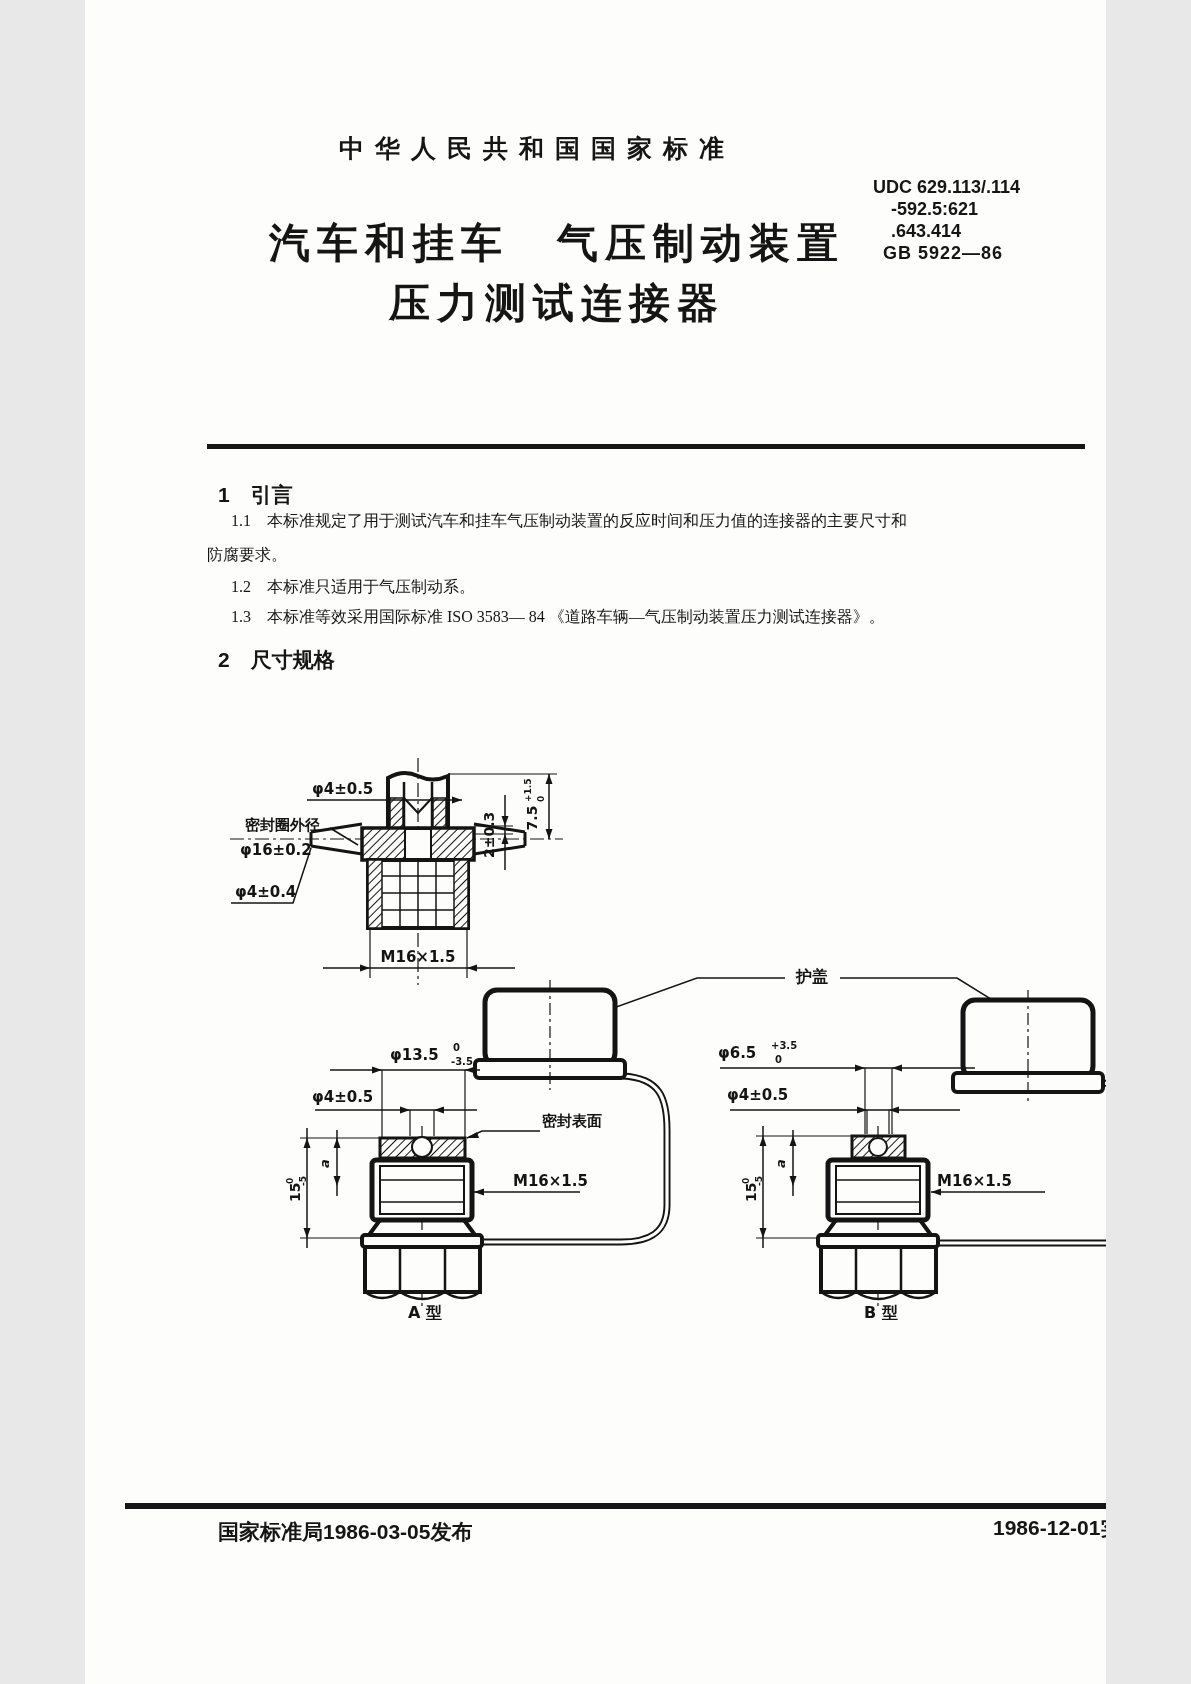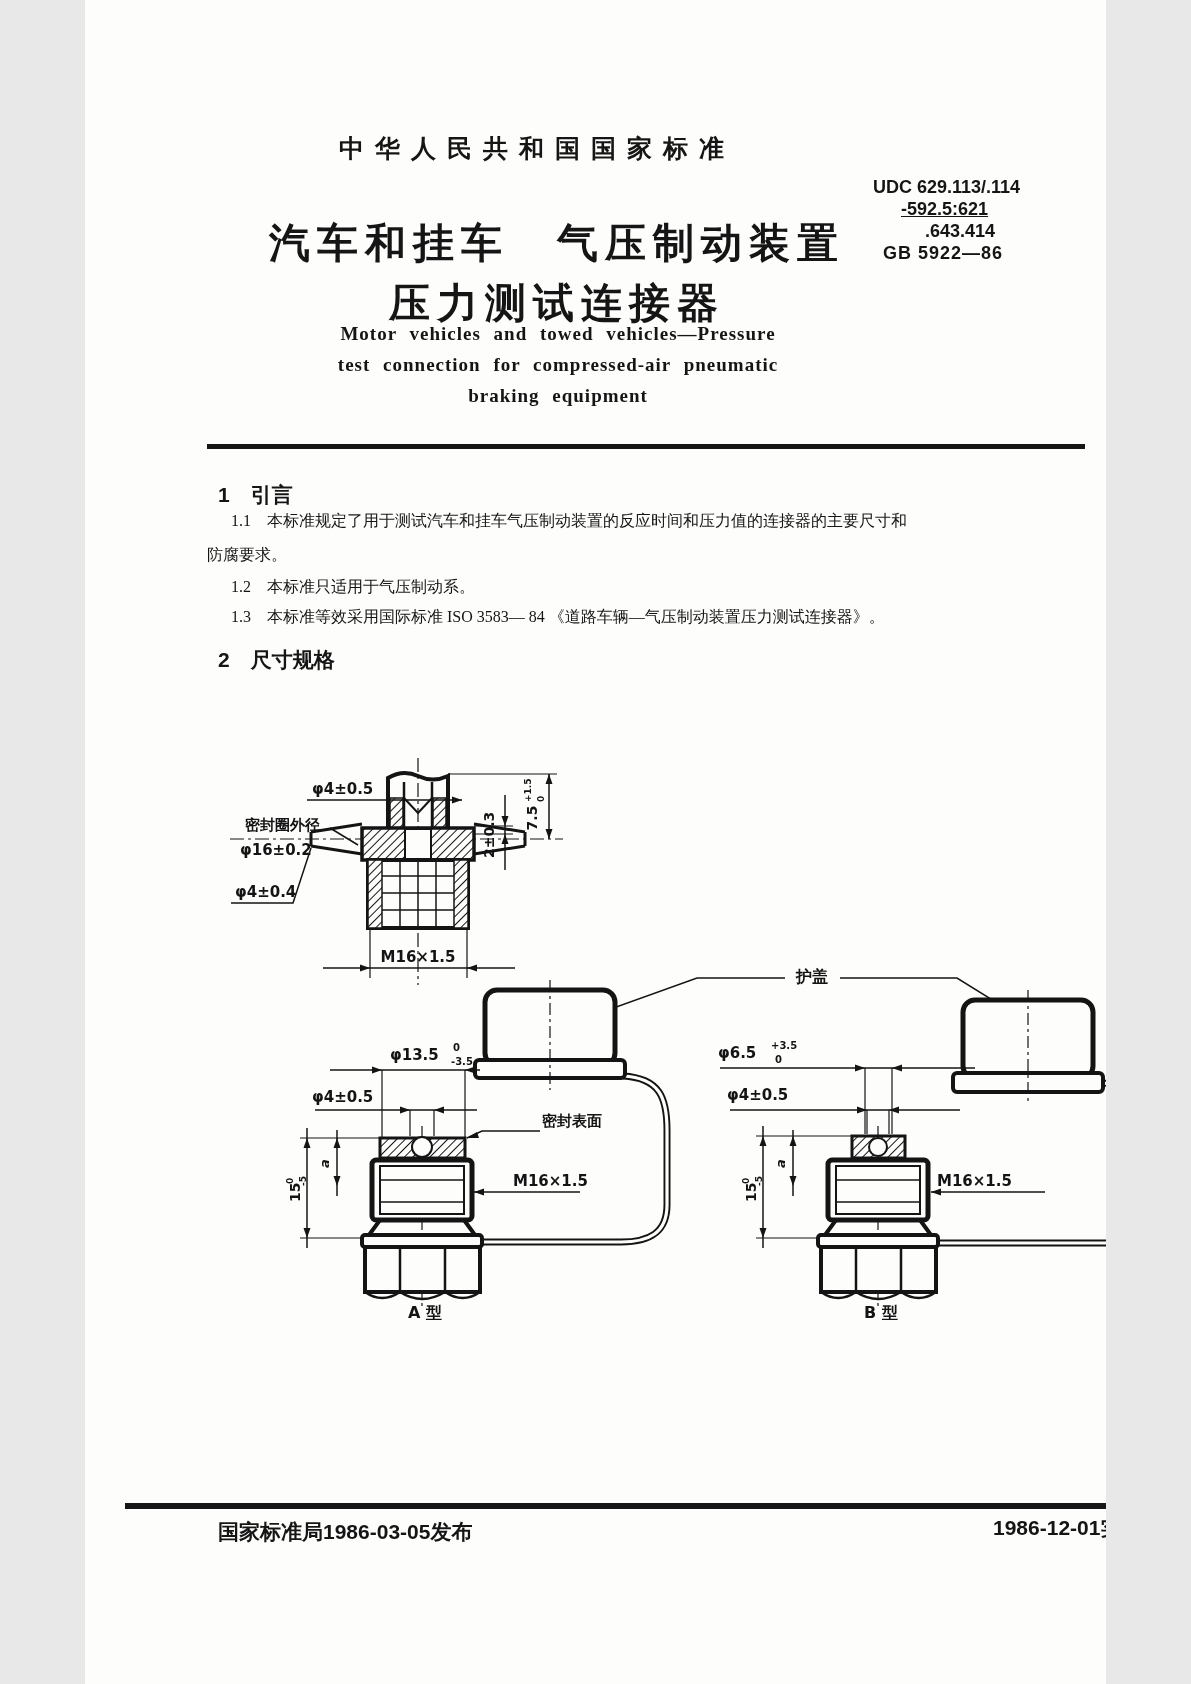--- a/index.html
+++ b/index.html
@@ -6,22 +6,22 @@
   .page{
     position:relative;width:1021px;height:1684px;background:#fdfdfc;
     margin:0 auto;font-family:"Liberation Serif",serif;color:#151515;overflow:hidden;
   }
   .abs{position:absolute;}
   .center{text-align:center;}
   .org-line{left:122px;top:132px;width:660px;font-size:25px;font-weight:bold;
     letter-spacing:11px;font-family:"Liberation Sans",sans-serif;}
   .udc{left:788px;top:176px;width:200px;font-size:18px;font-weight:bold;
     font-family:"Liberation Sans",sans-serif;line-height:22px;white-space:nowrap;}
-  .udc div:nth-child(2){margin-left:28px;text-decoration:underline;}
-  .udc div:nth-child(3){margin-left:52px;}
+  .udc div:nth-child(2){margin-left:18px;}
+  .udc div:nth-child(3){margin-left:18px;}
   .udc div:nth-child(4){margin-left:10px;letter-spacing:1px;}
   .title-cn{left:122px;width:700px;font-weight:bold;letter-spacing:7px;
     font-family:"Liberation Sans",sans-serif;}
   .title-cn1{top:216px;font-size:41px;}
   .title-cn2{top:276px;font-size:41px;}
   .title-en{left:128px;top:318px;width:690px;font-weight:bold;font-size:19px;
     line-height:31px;font-family:"Liberation Serif",serif;word-spacing:7px;letter-spacing:1px;}
   .rule-top{left:122px;top:444px;width:878px;height:5px;background:#161616;}
   .body-txt{font-size:16px;white-space:nowrap;}
   .sec-h{font-size:21px;font-weight:bold;font-family:"Liberation Sans",sans-serif;white-space:nowrap;}
@@ -40,25 +40,20 @@
   <div class="abs udc">
     <div>UDC 629.113/.114</div>
     <div>-592.5:621</div>
     <div>.643.414</div>
     <div>GB 5922—86</div>
   </div>
 
   <div class="abs center title-cn title-cn1">汽车和挂车　气压制动装置</div>
   <div class="abs center title-cn title-cn2">压力测试连接器</div>
 
-  <div class="abs center title-en">
-    <div>Motor vehicles and towed vehicles—Pressure</div>
-    <div>test connection for compressed-air pneumatic</div>
-    <div>braking equipment</div>
-  </div>
 
   <div class="abs rule-top"></div>
 
   <div class="abs sec-h" style="left:133px;top:481px;">1　引言</div>
   <div class="abs body-txt" style="left:146px;top:511px;">1.1　本标准规定了用于测试汽车和挂车气压制动装置的反应时间和压力值的连接器的主要尺寸和</div>
   <div class="abs body-txt" style="left:122px;top:545px;">防腐要求。</div>
   <div class="abs body-txt" style="left:146px;top:577px;">1.2　本标准只适用于气压制动系。</div>
   <div class="abs body-txt" style="left:146px;top:607px;">1.3　本标准等效采用国际标准 ISO 3583— 84 《道路车辆—气压制动装置压力测试连接器》。</div>
   <div class="abs sec-h" style="left:133px;top:646px;">2　尺寸规格</div>
 

